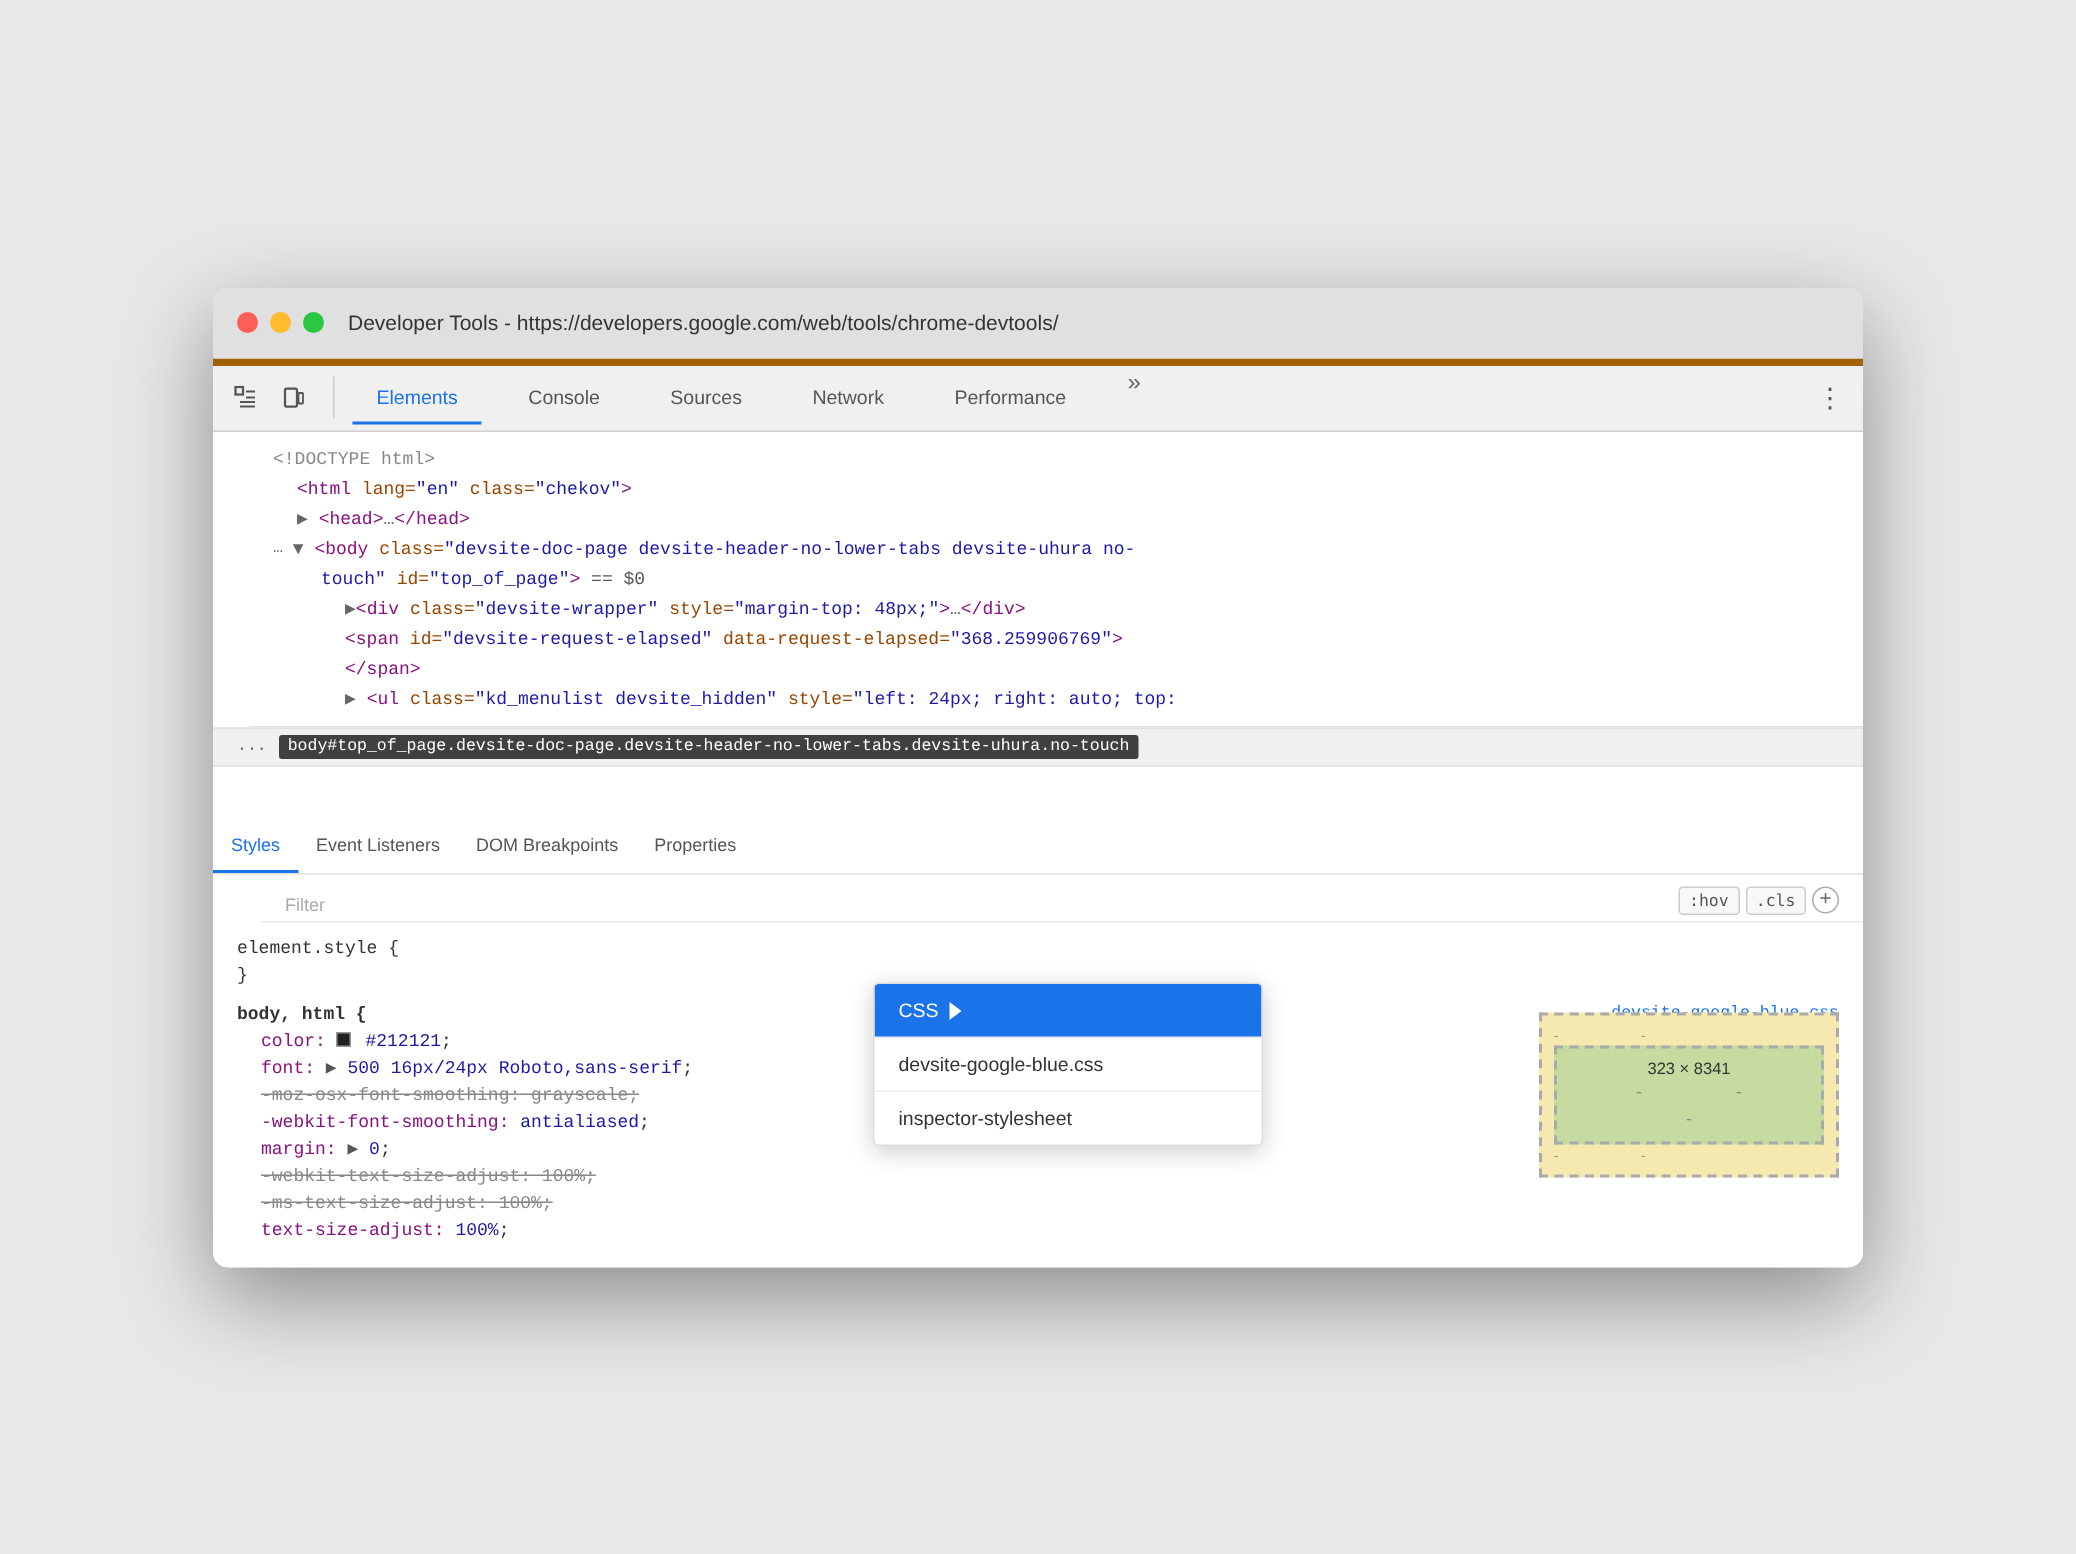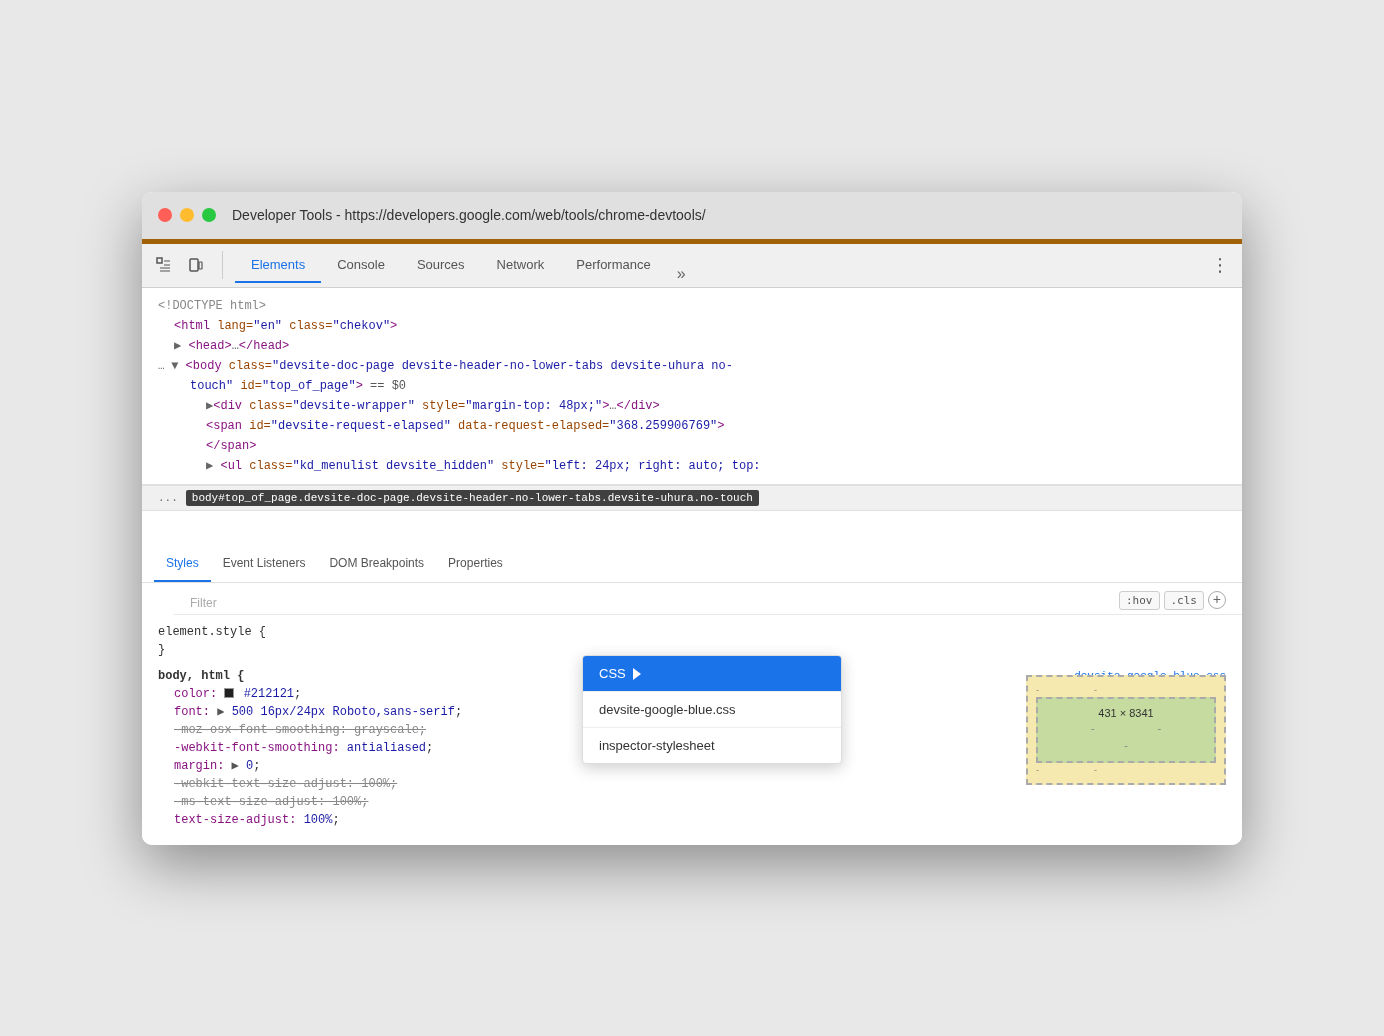--- a/index.html
+++ b/index.html
@@ -68,22 +68,23 @@
       display: flex;
       align-items: center;
       justify-content: center;
       cursor: pointer;
       border-radius: 4px;
       font-size: 16px;
       color: #555;
     }
     .tabs {
       display: flex;
-      align-items: flex-end;
+      align-items: flex-start;
       height: 36px;
+      gap: 15px;
     }
     .tab {
       padding: 0 16px;
       display: flex;
       align-items: center;
       font-size: 13px;
       color: #555;
       cursor: pointer;
       border-bottom: 2px solid transparent;
       height: 100%;
@@ -115,20 +116,21 @@
     .devtools-body {
       background: #ffffff;
       display: flex;
       flex-direction: column;
       font-family: 'Monaco', 'Menlo', 'Courier New', monospace;
       font-size: 12px;
     }
     .dom-panel {
       padding: 8px 0;
       border-bottom: 1px solid #e0e0e0;
+      margin-left: 24px;
     }
     .dom-line {
       display: flex;
       align-items: flex-start;
       padding: 1px 16px;
       line-height: 18px;
       white-space: pre;
     }
     .dom-tag { color: #881280; }
     .dom-attr-name { color: #994500; }
@@ -157,21 +159,21 @@
       font-size: 11px;
     }
     .bottom-panel {
       display: flex;
       flex-direction: column;
       padding: 0;
     }
     .sub-tabs {
       display: flex;
       border-bottom: 1px solid #e0e0e0;
-      padding: 0 12px;
+      padding: 0 0;
       background: #fff;
       height: 36px;
       align-items: stretch;
       margin-top: 36px;
     }
     .sub-tab {
       padding: 0 12px;
       display: flex;
       align-items: center;
       font-size: 12px;
@@ -519,21 +521,21 @@
             <span>devsite-google-blue.css</span>
           </div>
           <div class="dropdown-item">
             <span>inspector-stylesheet</span>
           </div>
         </div>
 
         <div class="box-model-panel">
           <div style="font-size:9px;color:#888;font-family:sans-serif;margin-bottom:2px;">-&nbsp;&nbsp;&nbsp;&nbsp;&nbsp;&nbsp;&nbsp;&nbsp;&nbsp;&nbsp;&nbsp;&nbsp;&nbsp;&nbsp;&nbsp;&nbsp;&nbsp;&nbsp;&nbsp;&nbsp;&nbsp;&nbsp;-</div>
           <div class="box-model-inner">
-            <span class="box-model-size">431 × 8341</span>
+            <span class="box-model-size">323 × 8341</span>
             <div style="display:flex;gap:60px;margin-top:4px;">
               <span class="box-model-dash">-</span>
               <span class="box-model-dash">-</span>
             </div>
             <div style="margin-top:4px;">
               <span class="box-model-dash">-</span>
             </div>
           </div>
           <div style="font-size:9px;color:#888;font-family:sans-serif;margin-top:2px;">-&nbsp;&nbsp;&nbsp;&nbsp;&nbsp;&nbsp;&nbsp;&nbsp;&nbsp;&nbsp;&nbsp;&nbsp;&nbsp;&nbsp;&nbsp;&nbsp;&nbsp;&nbsp;&nbsp;&nbsp;&nbsp;&nbsp;-</div>
         </div>

